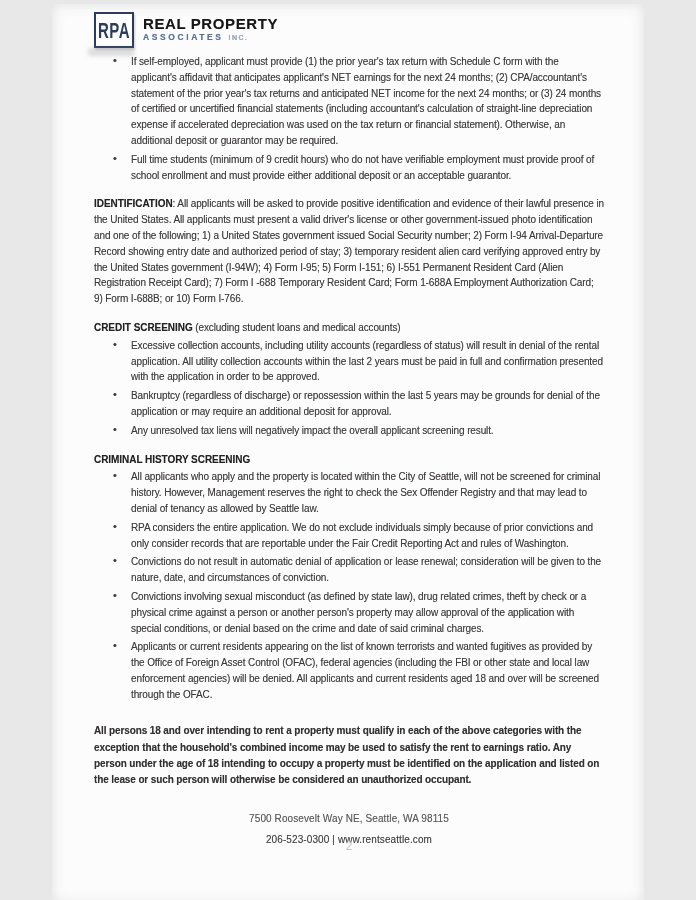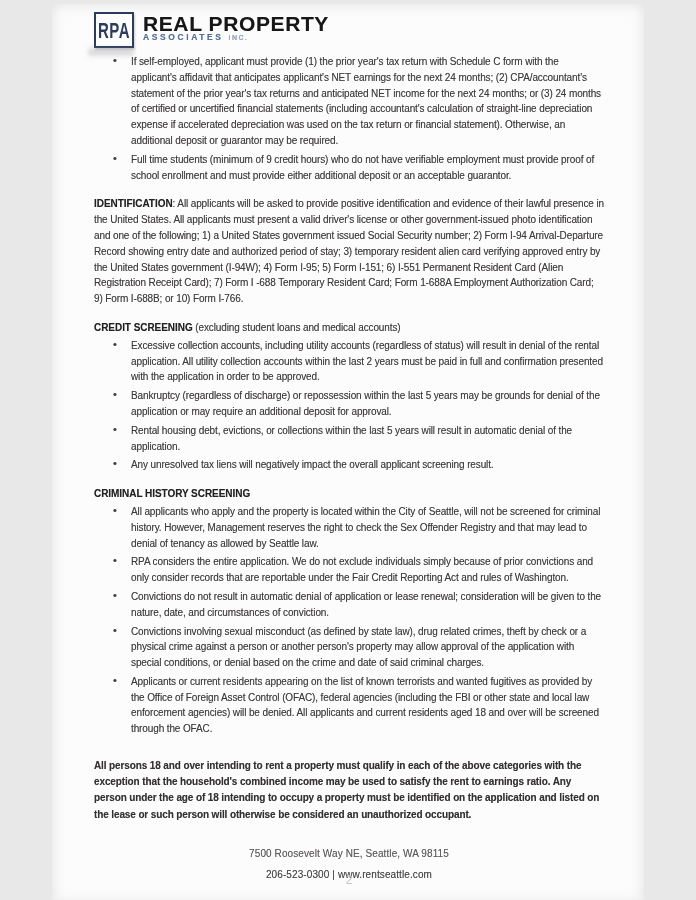--- a/index.html
+++ b/index.html
@@ -44,21 +44,21 @@
   .logo-emblem span {
     color: #2d3c5d;
     font-weight: bold;
     font-size: 15px;
     letter-spacing: 0.5px;
     transform: scaleY(1.5);
     text-shadow: none;
   }
   .logo-text { margin-left: 9px; padding-top: 4px; }
   .logo-name {
-    font-size: 21px;
+    font-size: 15px;
     font-weight: bold;
     color: #171717;
     letter-spacing: 0.6px;
     line-height: 16px;
   }
   .logo-sub {
     font-size: 8.5px;
     font-weight: bold;
     color: #56729c;
     letter-spacing: 2.6px;
@@ -163,21 +163,20 @@
 
     <div class="section">
       <p class="flowing"><span class="section-heading">IDENTIFICATION</span><span>: All applicants will be asked to provide positive identification and evidence of their lawful presence in the United States. All applicants must present a valid driver's license or other government-issued photo identification and one of the following; 1) a United States government issued Social Security number; 2) Form I-94 Arrival-Departure Record showing entry date and authorized period of stay; 3) temporary resident alien card verifying approved entry by the United States government (I-94W); 4) Form I-95; 5) Form I-151; 6) I-551 Permanent Resident Card (Alien Registration Receipt Card); 7) Form I -688 Temporary Resident Card; Form 1-688A Employment Authorization Card; 9) Form I-688B; or 10) Form I-766.</span></p>
     </div>
 
     <div class="section">
       <div class="heading-line"><span class="section-heading">CREDIT SCREENING</span><span> (excluding student loans and medical accounts)</span></div>
       <ul class="bullets">
         <li>Excessive collection accounts, including utility accounts (regardless of status) will result in denial of the rental application. All utility collection accounts within the last 2 years must be paid in full and confirmation presented with the application in order to be approved.</li>
         <li>Bankruptcy (regardless of discharge) or repossession within the last 5 years may be grounds for denial of the application or may require an additional deposit for approval.</li>
-        <li>Rental housing debt, evictions, or collections within the last 5 years will result in automatic denial of the application.</li>
         <li>Any unresolved tax liens will negatively impact the overall applicant screening result.</li>
       </ul>
     </div>
 
     <div class="section">
       <div class="heading-line section-heading">CRIMINAL HISTORY SCREENING</div>
       <ul class="bullets">
         <li>All applicants who apply and the property is located within the City of Seattle, will not be screened for criminal history. However, Management reserves the right to check the Sex Offender Registry and that may lead to denial of tenancy as allowed by Seattle law.</li>
         <li>RPA considers the entire application. We do not exclude individuals simply because of prior convictions and only consider records that are reportable under the Fair Credit Reporting Act and rules of Washington.</li>
         <li>Convictions do not result in automatic denial of application or lease renewal; consideration will be given to the nature, date, and circumstances of conviction.</li>

